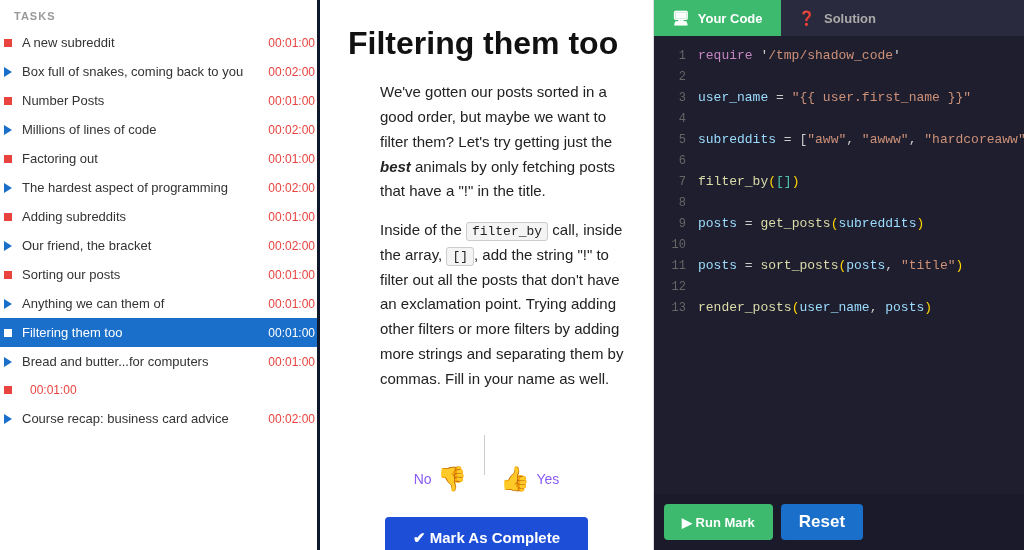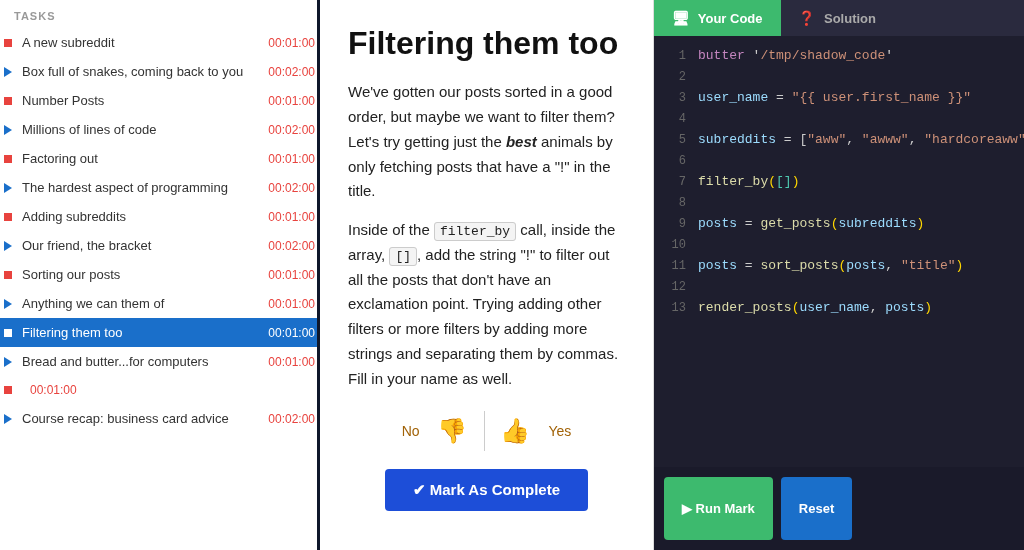--- a/index.html
+++ b/index.html
@@ -84,21 +84,21 @@
       font-weight: bold;
       color: #111;
       margin-bottom: 18px;
       line-height: 1.2;
     }
     .lesson-body {
       font-size: 15px;
       line-height: 1.65;
       color: #222;
     }
-    .lesson-body p { margin-bottom: 14px; }
+    .lesson-body p { margin-bottom: 14px; margin-left: 32px; }
     .lesson-body em { font-style: italic; font-weight: bold; }
     .inline-code {
       font-family: 'Courier New', monospace;
       font-size: 13px;
       background: #f4f4f4;
       border: 1px solid #ccc;
       padding: 1px 5px;
       border-radius: 3px;
     }
     .feedback-section {
@@ -114,25 +114,26 @@
     .feedback-buttons {
       display: flex;
       align-items: center;
       justify-content: center;
       gap: 0;
       margin-bottom: 18px;
     }
     .feedback-no, .feedback-yes {
       display: flex;
       align-items: center;
-      gap: 18px;
+      gap: 6px;
       font-size: 14px;
-      color: #a16207;
+      color: #8b5cf6;
       cursor: pointer;
       padding: 6px 16px;
+      margin-top: 48px;
     }
     .feedback-divider {
       width: 1px;
       height: 40px;
       background: #ccc;
     }
     .thumb-icon {
       font-size: 24px;
     }
     .mark-complete-btn {
@@ -222,22 +223,22 @@
       cursor: pointer;
       display: flex;
       align-items: center;
       gap: 6px;
     }
     .reset-btn {
       background: #1a6fca;
       color: #fff;
       border: none;
       border-radius: 4px;
-      padding: 24px 18px;
-      font-size: 13px;
+      padding: 8px 18px;
+      font-size: 17px;
       font-weight: bold;
       cursor: pointer;
     }
   </style>
 </head>
 <body>
 
 <div id="left-panel">
   <div class="tasks-header">TASKS</div>
   <div id="task-list">
@@ -374,21 +375,21 @@
       <span>Your Code</span>
     </div>
     <div class="code-tab solution">
       <span class="tab-icon">❓</span>
       <span>Solution</span>
     </div>
   </div>
   <div class="code-area" id="code-area">
       <div class="code-line">
         <span class="line-num">1</span>
-        <span class="line-content"><span style="color: rgb(197, 134, 192);">butter</span><span style="color: rgb(204, 204, 204);"> '</span><span style="color: rgb(206, 145, 120);">/tmp/shadow_code</span><span style="color: rgb(204, 204, 204);">'</span></span>
+        <span class="line-content"><span style="color: rgb(197, 134, 192);">require</span><span style="color: rgb(204, 204, 204);"> '</span><span style="color: rgb(206, 145, 120);">/tmp/shadow_code</span><span style="color: rgb(204, 204, 204);">'</span></span>
       </div>
       <div class="code-line">
         <span class="line-num">2</span>
         <span class="line-content"></span>
       </div>
       <div class="code-line">
         <span class="line-num">3</span>
         <span class="line-content"><span style="color: rgb(156, 220, 254);">user_name</span><span style="color: rgb(204, 204, 204);"> = </span><span style="color: rgb(206, 145, 120);">"{{ user.first_name }}"</span></span>
       </div>
       <div class="code-line">

